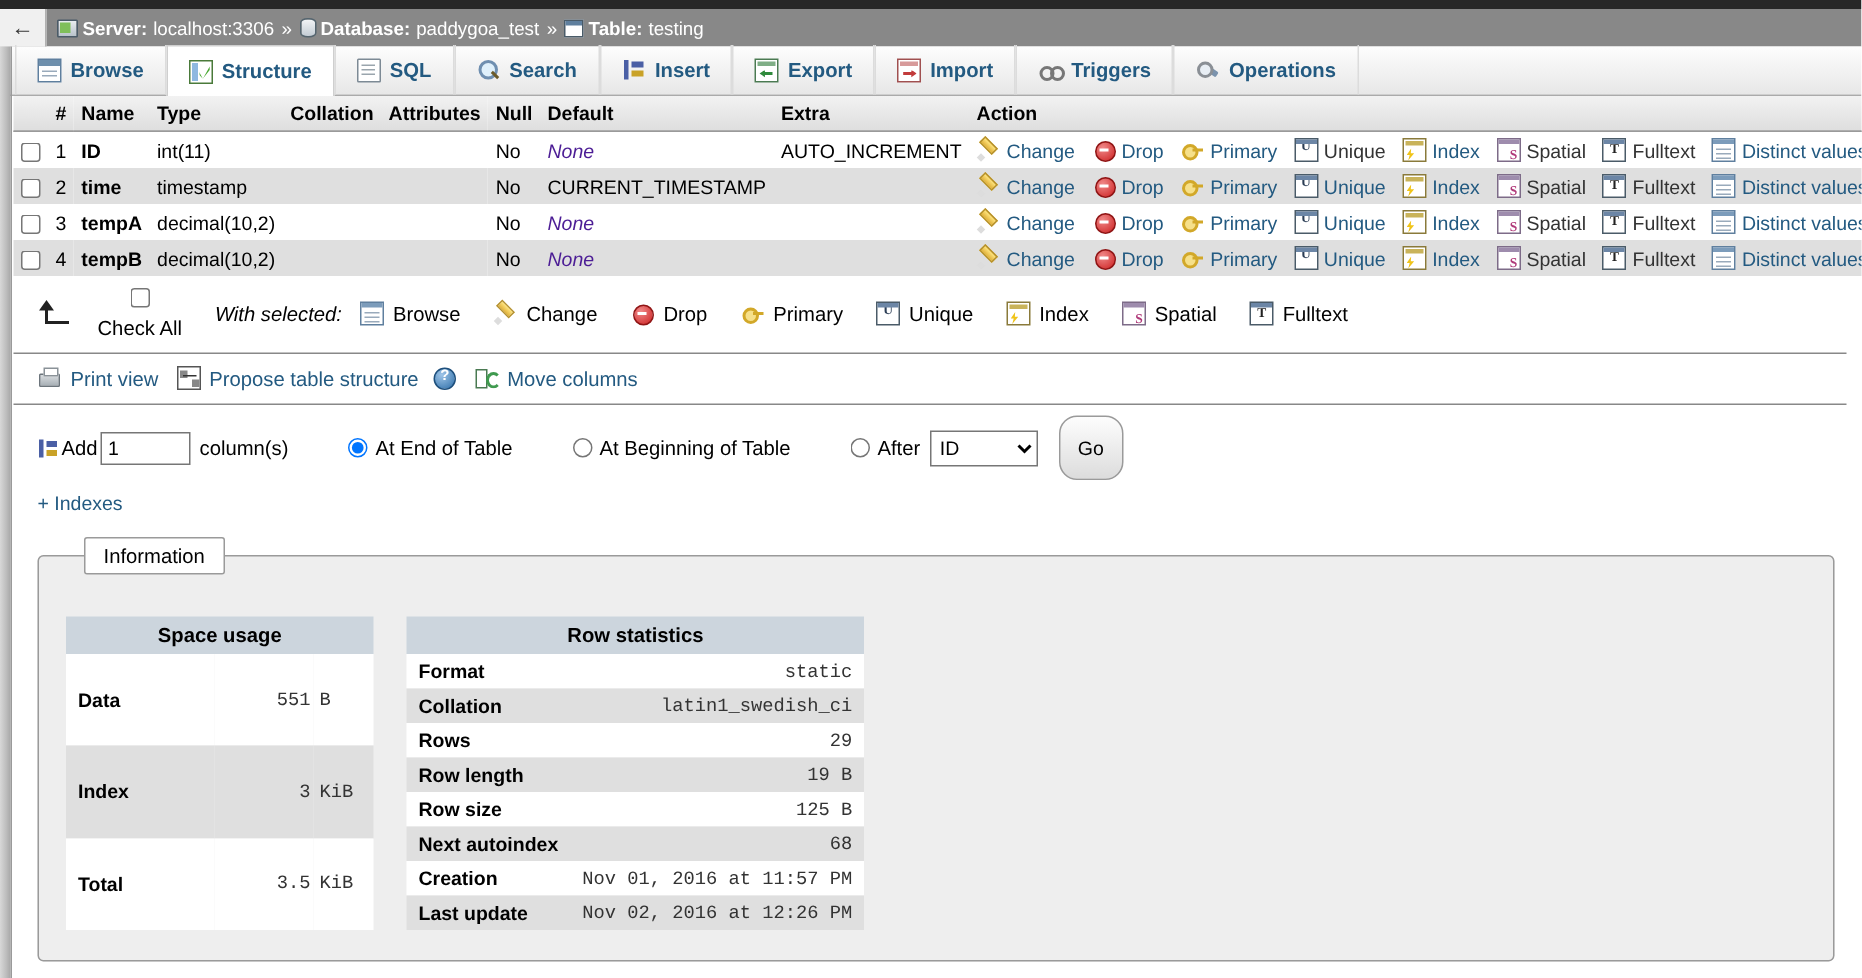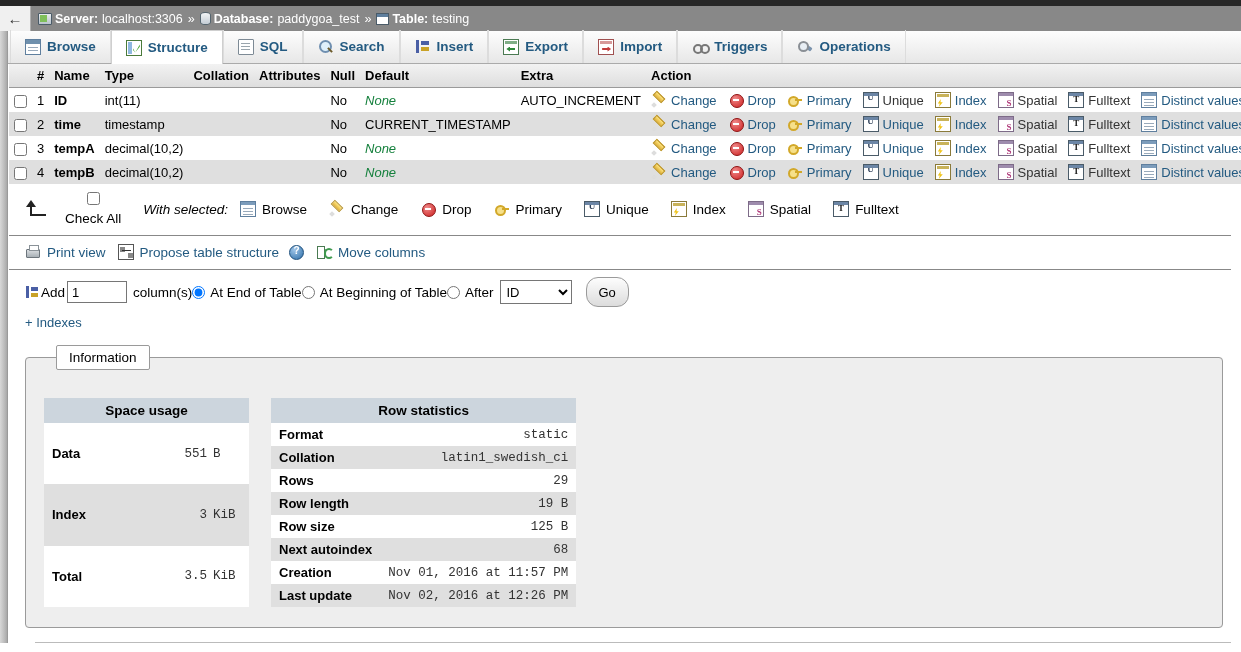--- a/index.html
+++ b/index.html
@@ -184,21 +184,21 @@
   tr.odd td { background: #ffffff; }
   tr.even td { background: #dfdfdf; }
   .c-check { width: 26px; text-align: center; }
   .c-num { width: 14px; text-align: right; color: #000; }
   .c-name { font-weight: bold; padding-right: 14px; }
   .c-type { color: #000; padding-right: 10px; }
   .c-coll { width: 70px; }
   .c-attr { width: 62px; }
   .c-null { width: 26px; }
   .c-default { width: 150px; }
-  .c-def-none { font-style: italic; color: #15803d; }
+  .c-def-none { font-style: italic; color: #4c1d95; }
   .c-extra { width: 125px; }
   input[type=checkbox] { width: 13px; height: 13px; margin: 0; vertical-align: middle; }
 
   
   .acts { display: flex; align-items: center; gap: 0; }
   .act {
     display: inline-flex; align-items: center; gap: 4px;
     color: #235a81; cursor: pointer; margin-right: 11px; white-space: nowrap;
   }
   .act.disabled { color: #333; cursor: default; }
@@ -312,31 +312,31 @@
   .ai-add::before { content:""; position:absolute; left:1px; top:2px; width:3px; height:12px; background:#4a5fa5; }
   .ai-add::after { content:""; position:absolute; left:6px; top:3px; width:7px; height:4px;
     background:#4a5fa5; box-shadow: 0 6px 0 #c9a227; }
   .addbar label, .addbar span { margin-right: 0; }
   .num-input {
     width: 60px; height: 22px; padding: 1px 4px;
     border: 1px solid #767676; font-family: "Liberation Sans", sans-serif; font-size: 13px;
     margin: 0 6px 0 2px;
   }
   .colcount { margin-right: 8px; }
-  .radio-grp { display:inline-flex; align-items:center; gap:5px; margin-right: 12px; cursor:pointer; }
+  .radio-grp { display:inline-flex; align-items:center; gap:5px; margin-right: 12px; cursor:pointer;padding-left:40px; }
   input[type=radio] { width: 13px; height: 13px; margin: 0; }
   select.after-sel {
     height: 24px; width: 72px; font-size: 13px;
     font-family: "Liberation Sans", sans-serif;
     border: 1px solid #767676; background: #fff; padding: 1px 2px;
     margin-left: 6px;
   }
   .go-btn {
     margin-left: 14px;
-    height: 30px; min-width: 40px;
+    height: 43px; min-width: 40px;
     padding: 0 12px;
     border: 1px solid #9a9a9a; border-radius: 12px;
     background: linear-gradient(#fdfdfd, #dcdcdc);
     font-family: "Liberation Sans", sans-serif; font-size: 13px;
     cursor: pointer;
   }
 
   .indexes-link {
     padding: 2px 0 5px 16px;
     color: #235a81;

